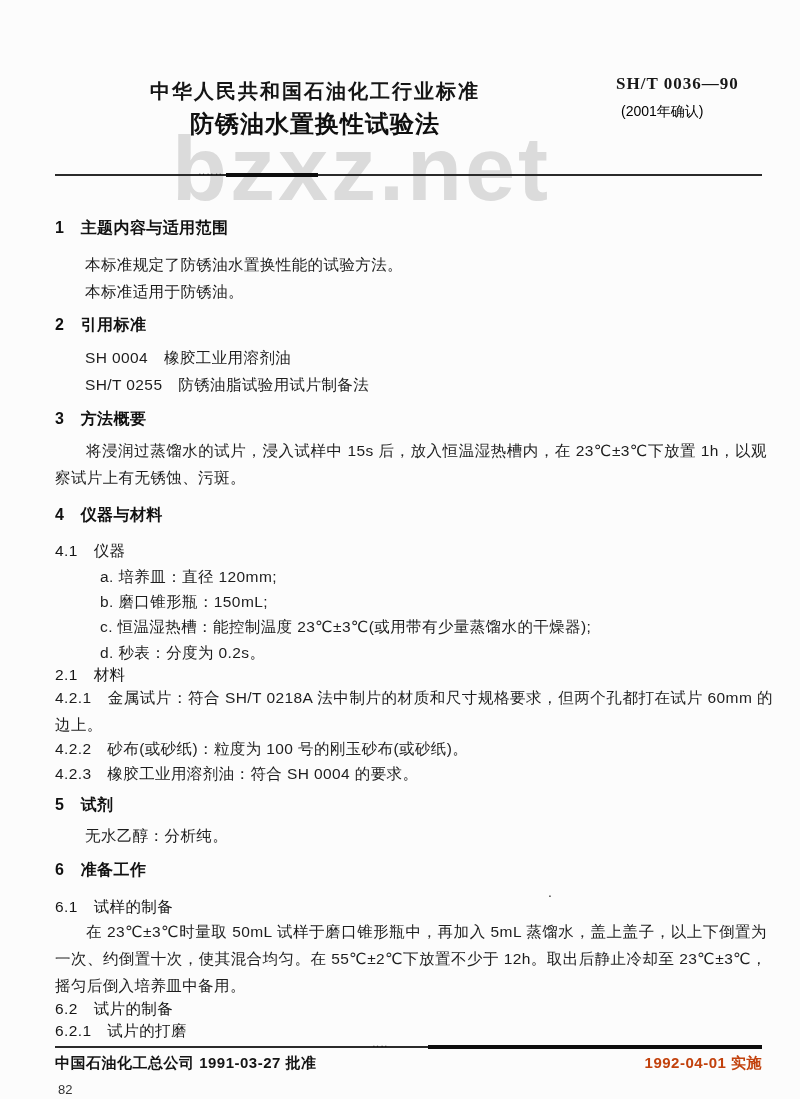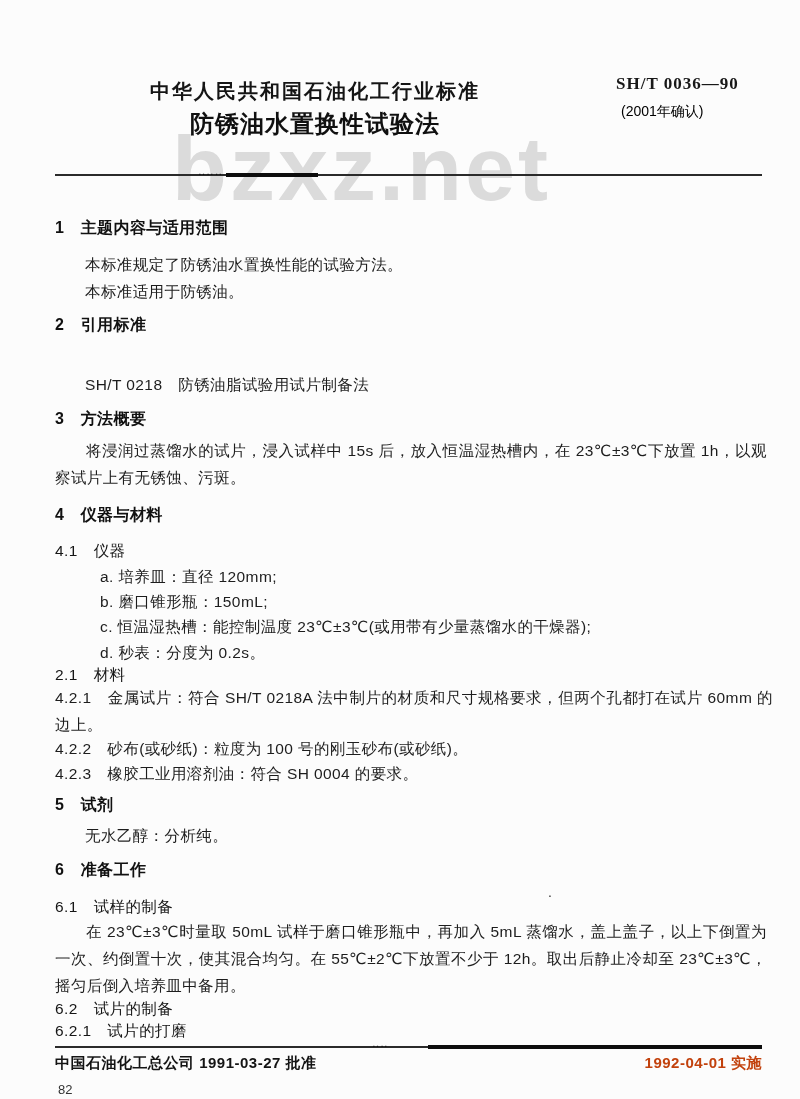--- a/index.html
+++ b/index.html
@@ -95,21 +95,22 @@
 
   <div class="rule rule-top"></div>
   <div class="rule-thick rule-top-thick"></div>
   <div class="rule-dashes dash-top">‥‥‥</div>
 
   <div class="blk h1" style="top:214px">1　主题内容与适用范围</div>
   <div class="blk p-ind" style="top:278px">本标准适用于防锈油。</div>
   <div class="blk p-ind" style="top:251px">本标准规定了防锈油水置换性能的试验方法。</div>
 
   <div class="blk h1" style="top:311px">2　引用标准</div>
-  <div class="blk ref" style="top:371px">SH/T 0218　防锈油脂试验用试片制备法</div>
+  <div class="blk ref" style="top:344px">SH 0004　橡胶工业用溶剂油</div>
+  <div class="blk ref" style="top:371px">SH/T 0255　防锈油脂试验用试片制备法</div>
 
   <div class="blk h1" style="top:405px">3　方法概要</div>
   <div class="blk just" style="top:437px">将浸润过蒸馏水的试片，浸入试样中 15s 后，放入恒温湿热槽内，在 23℃±3℃下放置 1h，以观察试片上有无锈蚀、污斑。</div>
 
   <div class="blk h1" style="top:501px">4　仪器与材料</div>
   <div class="blk h2" style="top:537px">4.1　仪器</div>
   <div class="blk li" style="top:563px">a. 培养皿：直径 120mm;</div>
   <div class="blk li" style="top:588px">b. 磨口锥形瓶：150mL;</div>
   <div class="blk li" style="top:613px">c. 恒温湿热槽：能控制温度 23℃±3℃(或用带有少量蒸馏水的干燥器);</div>
   <div class="blk li" style="top:639px">d. 秒表：分度为 0.2s。</div>

